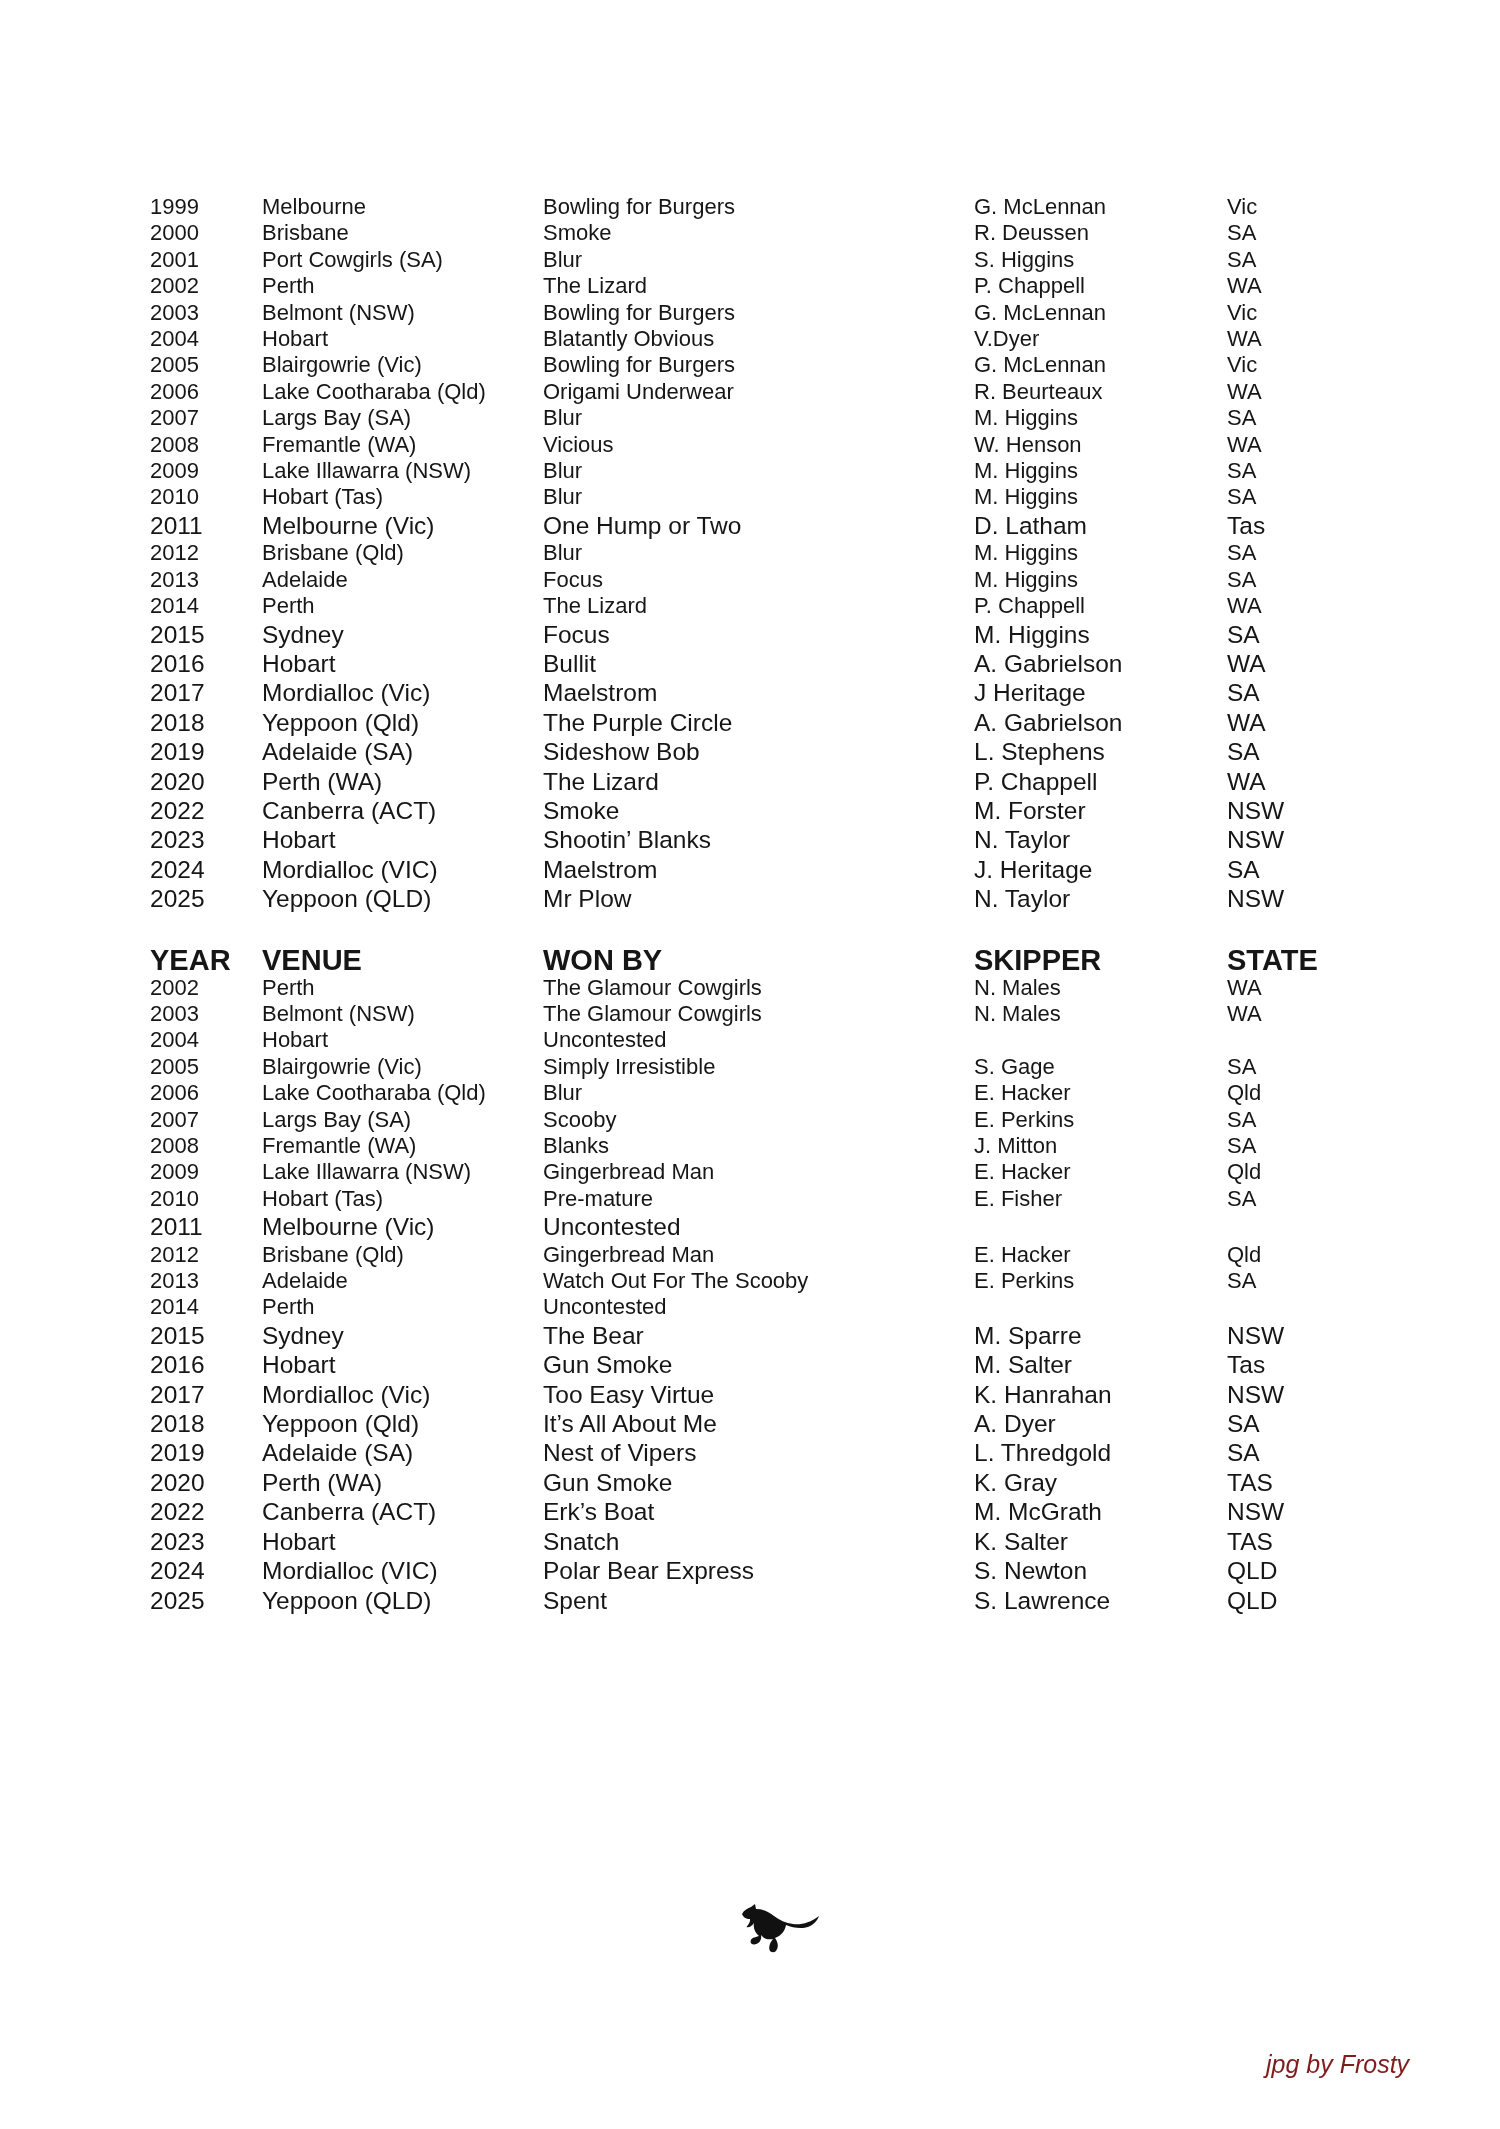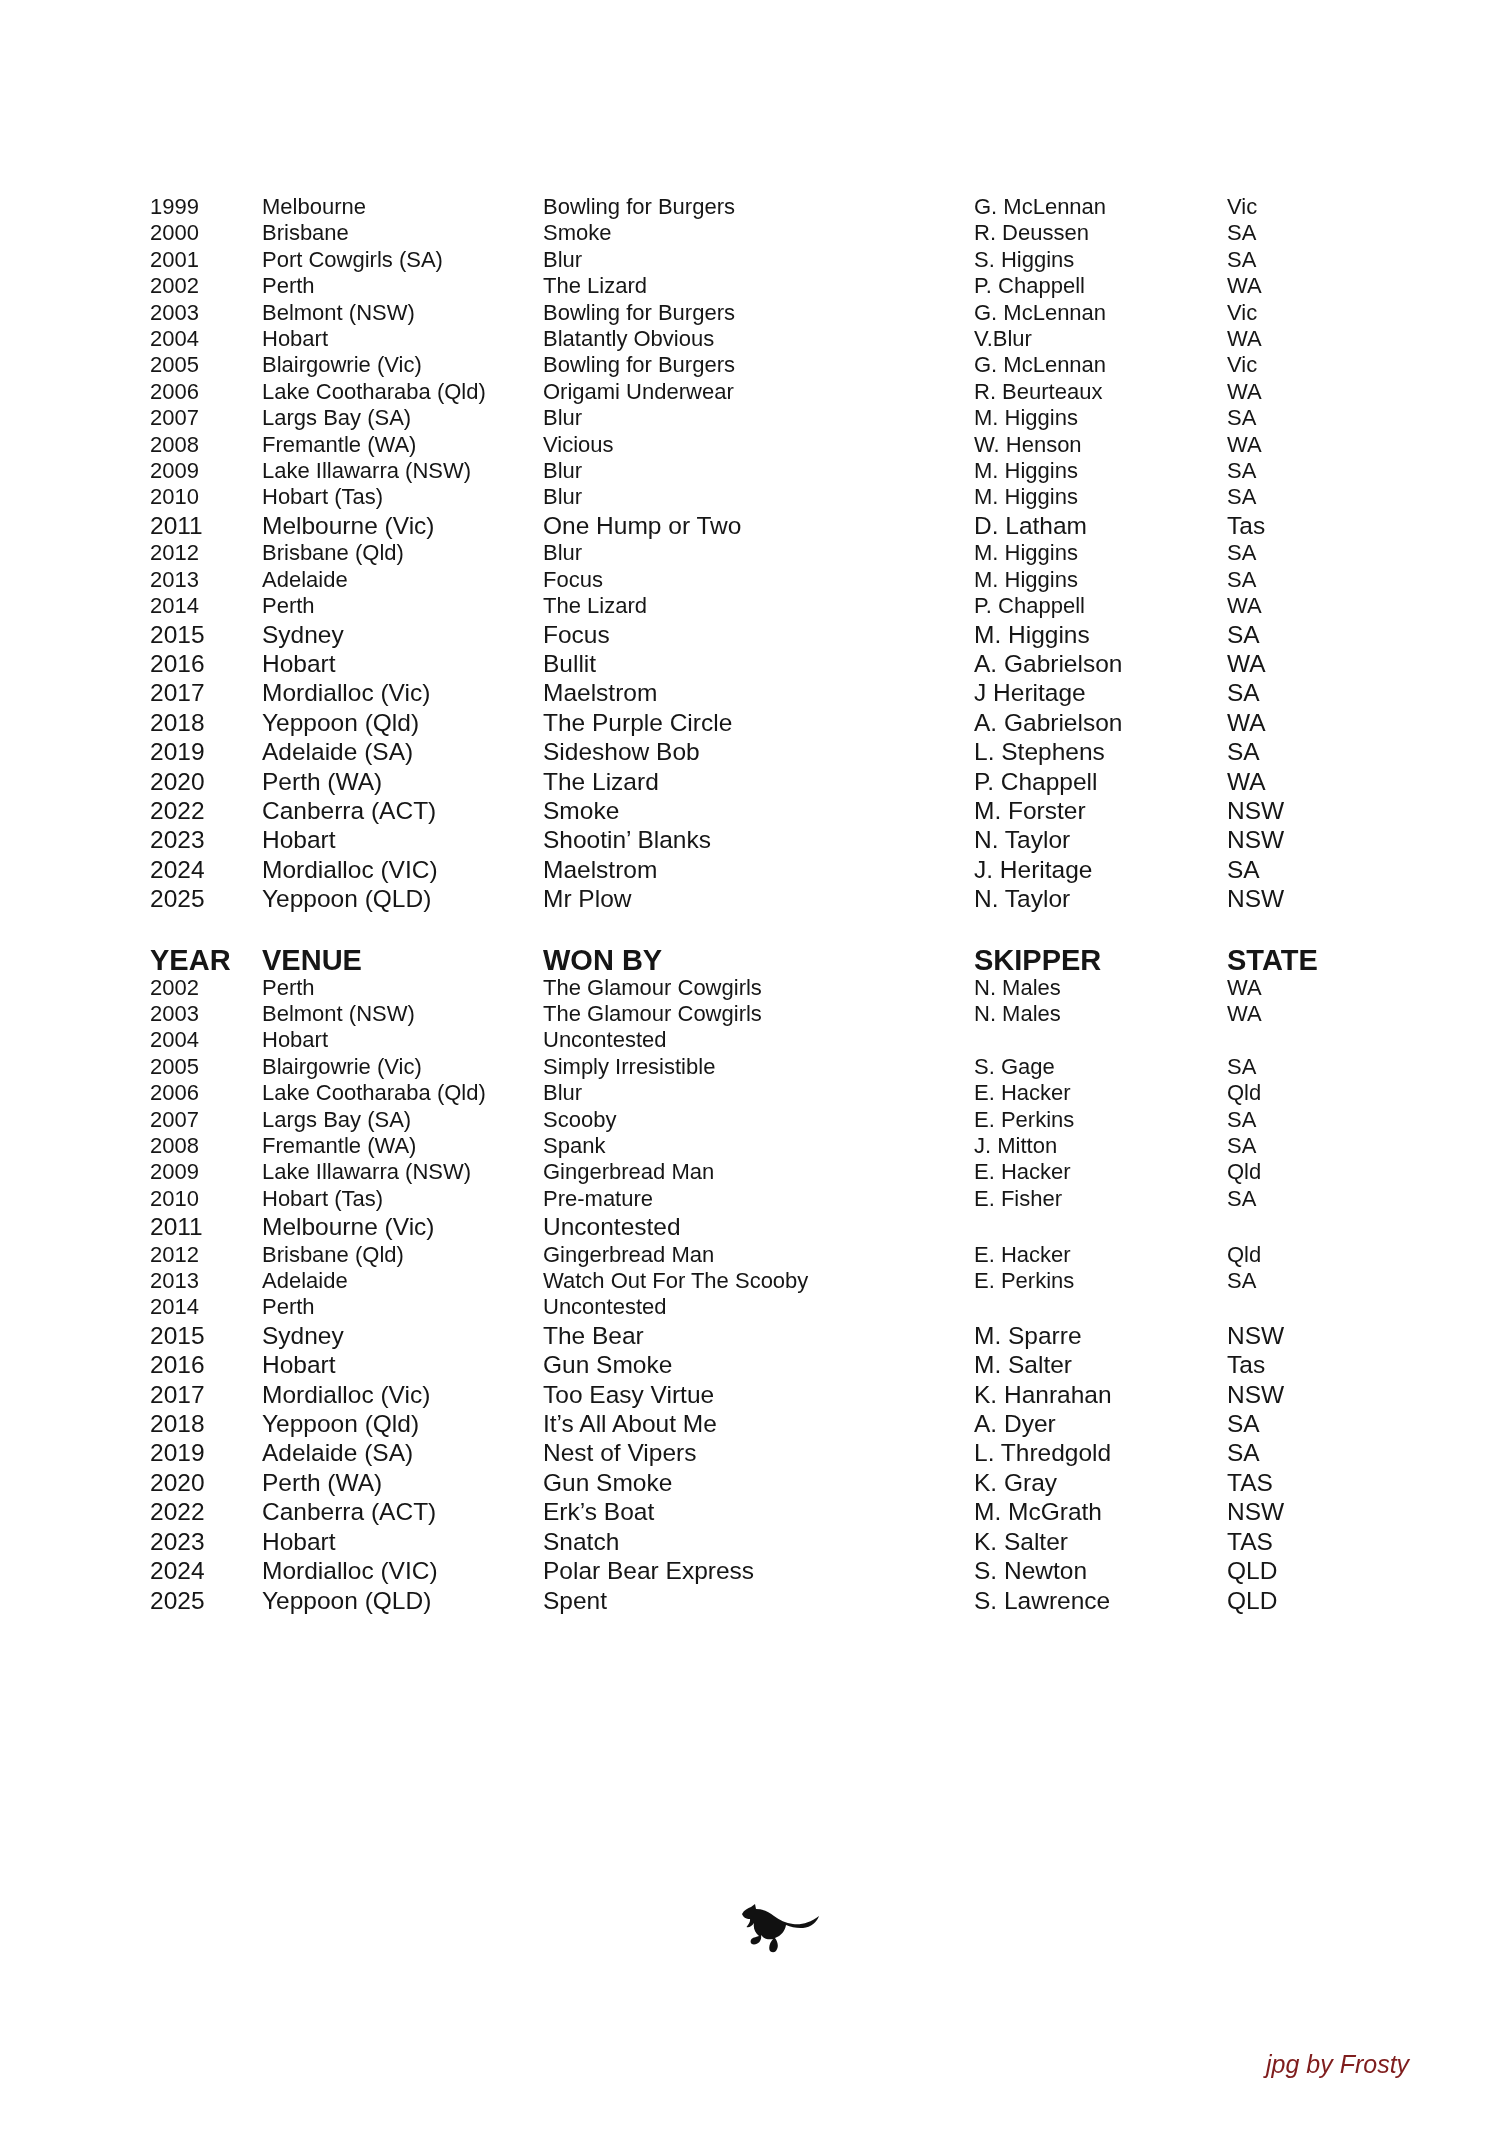--- a/index.html
+++ b/index.html
@@ -120,21 +120,21 @@
         <span class="cell">2003</span>
         <span class="cell">Belmont (NSW)</span>
         <span class="cell">Bowling for Burgers</span>
         <span class="cell">G. McLennan</span>
         <span class="cell">Vic</span>
       </div>
         <div class="trow">
         <span class="cell">2004</span>
         <span class="cell">Hobart</span>
         <span class="cell">Blatantly Obvious</span>
-        <span class="cell">V.Blur</span>
+        <span class="cell">V.Dyer</span>
         <span class="cell">WA</span>
       </div>
         <div class="trow">
         <span class="cell">2005</span>
         <span class="cell">Blairgowrie (Vic)</span>
         <span class="cell">Bowling for Burgers</span>
         <span class="cell">G. McLennan</span>
         <span class="cell">Vic</span>
       </div>
         <div class="trow">
@@ -319,21 +319,21 @@
         <div class="trow">
         <span class="cell">2007</span>
         <span class="cell">Largs Bay (SA)</span>
         <span class="cell">Scooby</span>
         <span class="cell">E. Perkins</span>
         <span class="cell">SA</span>
       </div>
         <div class="trow">
         <span class="cell">2008</span>
         <span class="cell">Fremantle (WA)</span>
-        <span class="cell">Spank</span>
+        <span class="cell">Blanks</span>
         <span class="cell">J. Mitton</span>
         <span class="cell">SA</span>
       </div>
         <div class="trow">
         <span class="cell">2009</span>
         <span class="cell">Lake Illawarra (NSW)</span>
         <span class="cell">Gingerbread Man</span>
         <span class="cell">E. Hacker</span>
         <span class="cell">Qld</span>
       </div>

